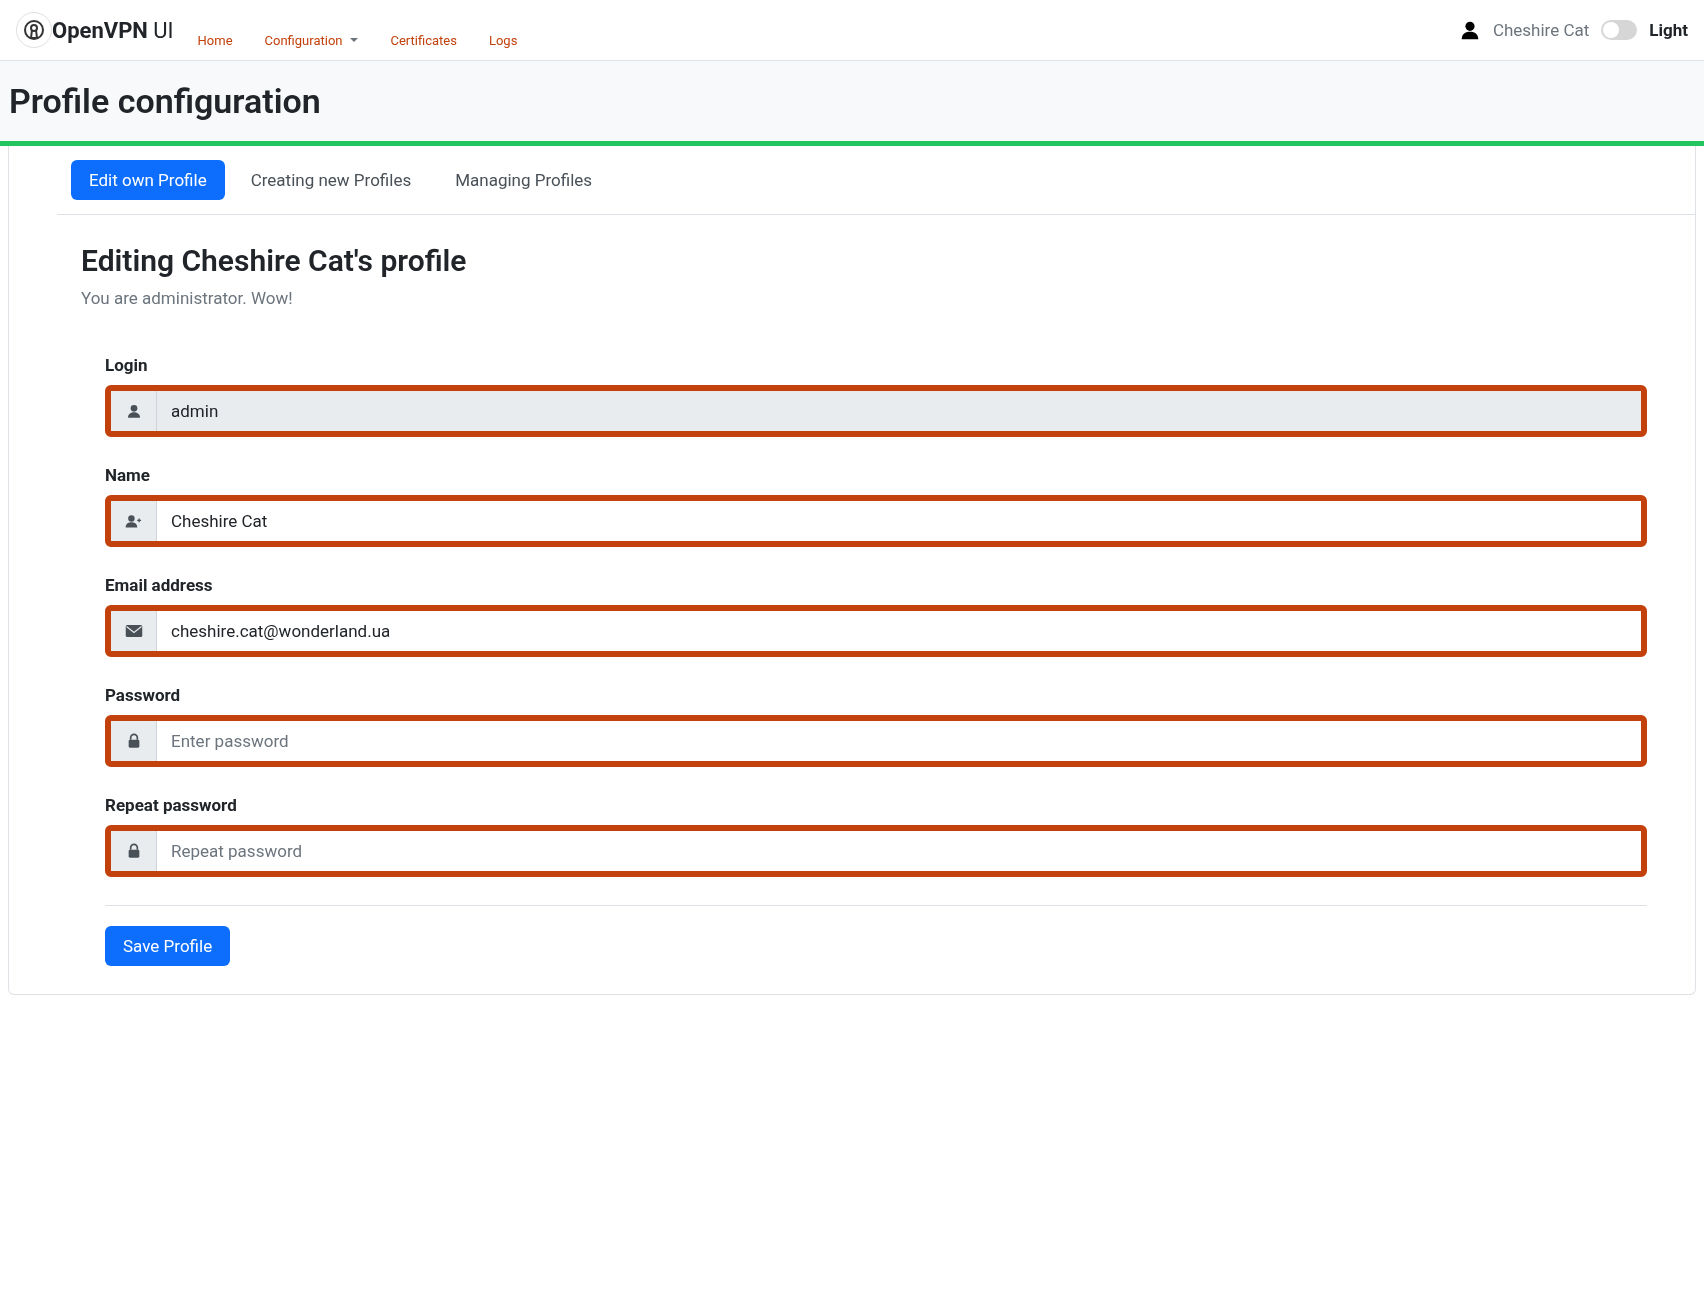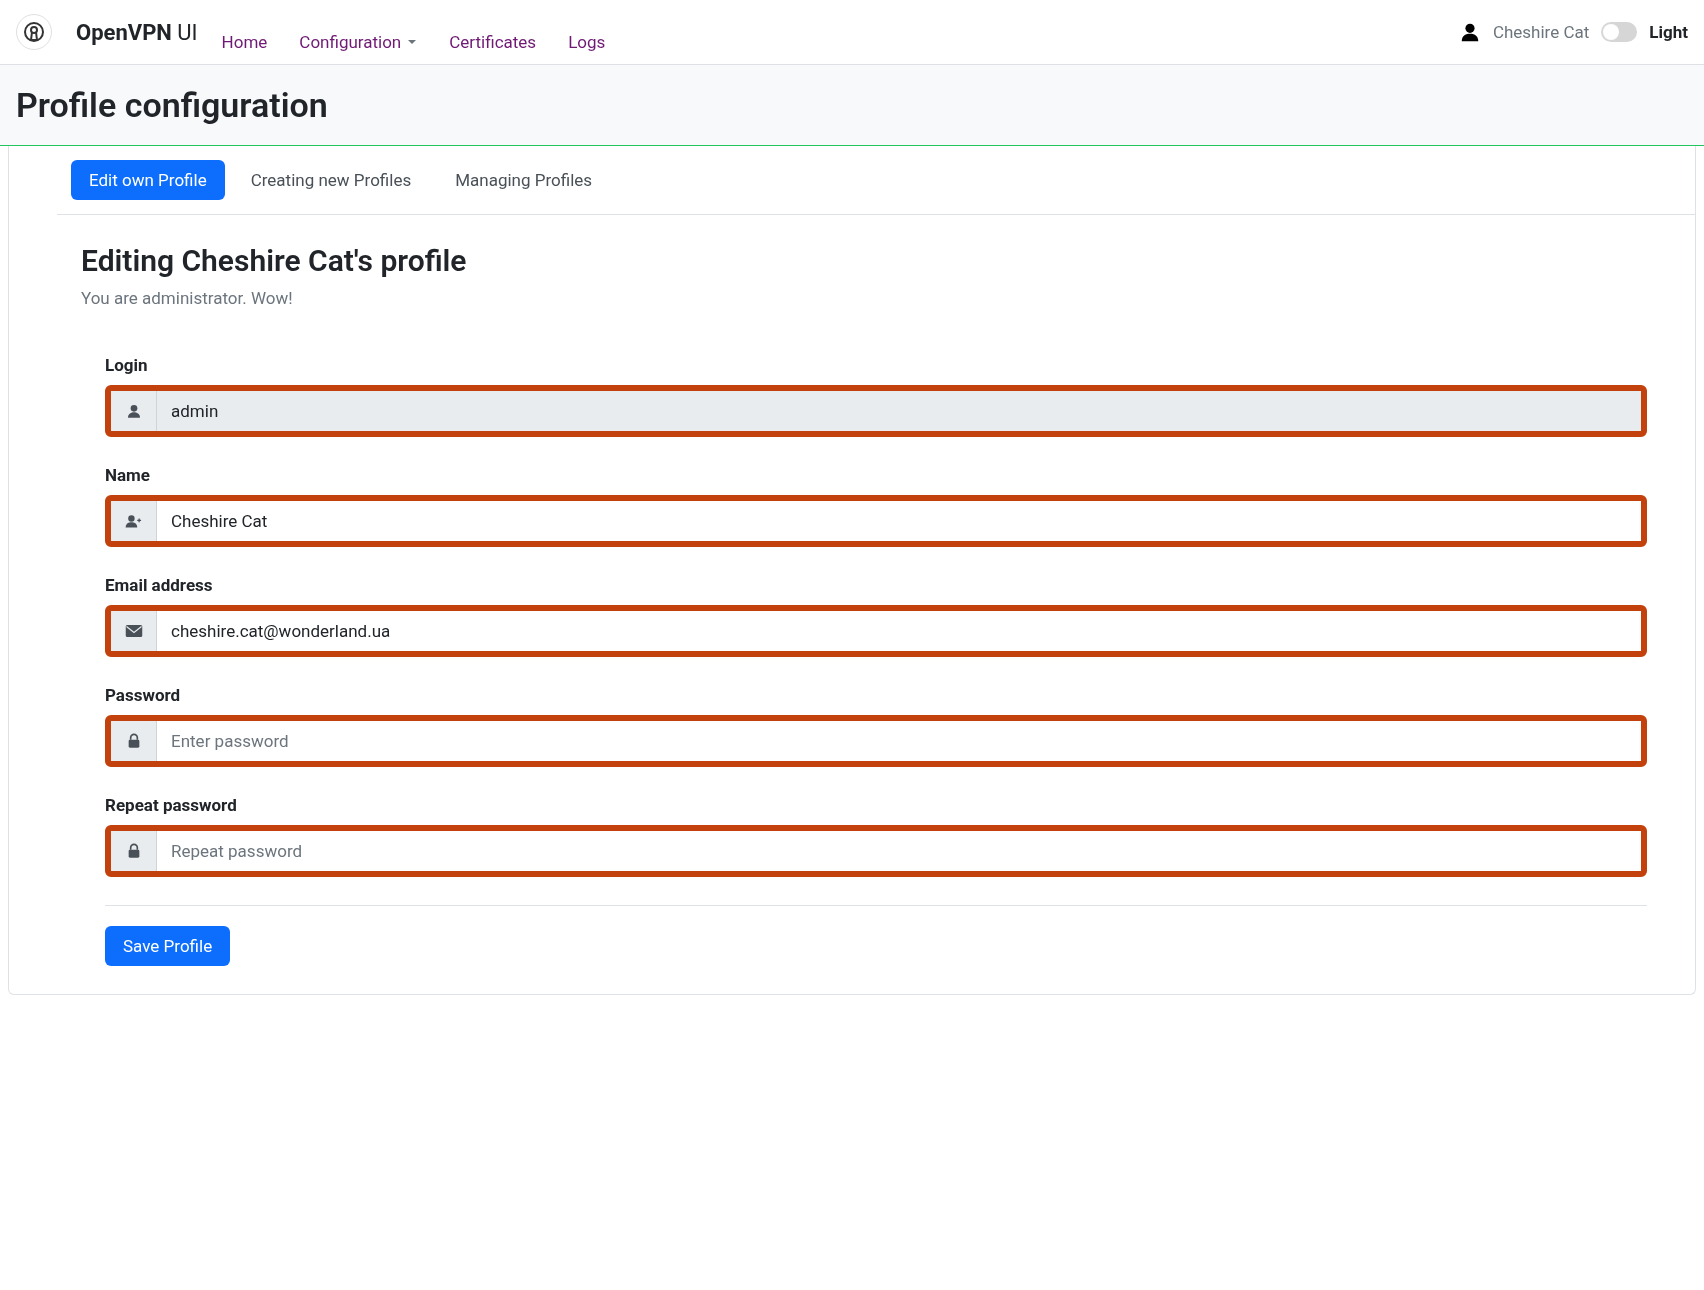--- a/index.html
+++ b/index.html
@@ -16,21 +16,21 @@
     .navbar {
       display: flex;
       align-items: center;
       padding: 12px 16px;
       border-bottom: 1px solid #dee2e6;
       background: #fff;
     }
     .brand {
       display: flex;
       align-items: center;
-      gap: 24px;
+      gap: 0;
       font-size: 22px;
       margin-right: 24px;
     }
     .brand-logo {
       width: 36px;
       height: 36px;
       border-radius: 50%;
       border: 1px solid #e0e0e0;
       display: flex;
       align-items: center;
@@ -44,22 +44,22 @@
     .brand-text span {
       font-weight: 400;
       color: #212529;
     }
     .nav-links {
       display: flex;
       gap: 32px;
       flex: 1;
     }
     .nav-link {
-      color: #701a75;
-      font-size: 17px;
+      color: #c2410c;
+      font-size: 13px;
       cursor: pointer;
       display: flex;
       align-items: center;
       gap: 6px;
       margin-top: 20px;
     }
     .nav-right {
       display: flex;
       align-items: center;
       gap: 12px;
@@ -90,22 +90,22 @@
       height: 16px;
       background: #fff;
       border-radius: 50%;
     }
     .theme-label {
       font-weight: 700;
       font-size: 17px;
     }
     .page-header {
       background: #f8f9fa;
-      padding: 20px 16px;
-      border-bottom: 1px solid #22c55e;
+      padding: 20px 9px;
+      border-bottom: 5px solid #22c55e;
     }
     .page-title {
       font-size: 34px;
       font-weight: 600;
       color: #212529;
     }
     .content-card {
       margin: 0 8px 8px 8px;
       border: 1px solid #dee2e6;
       border-top: none;

